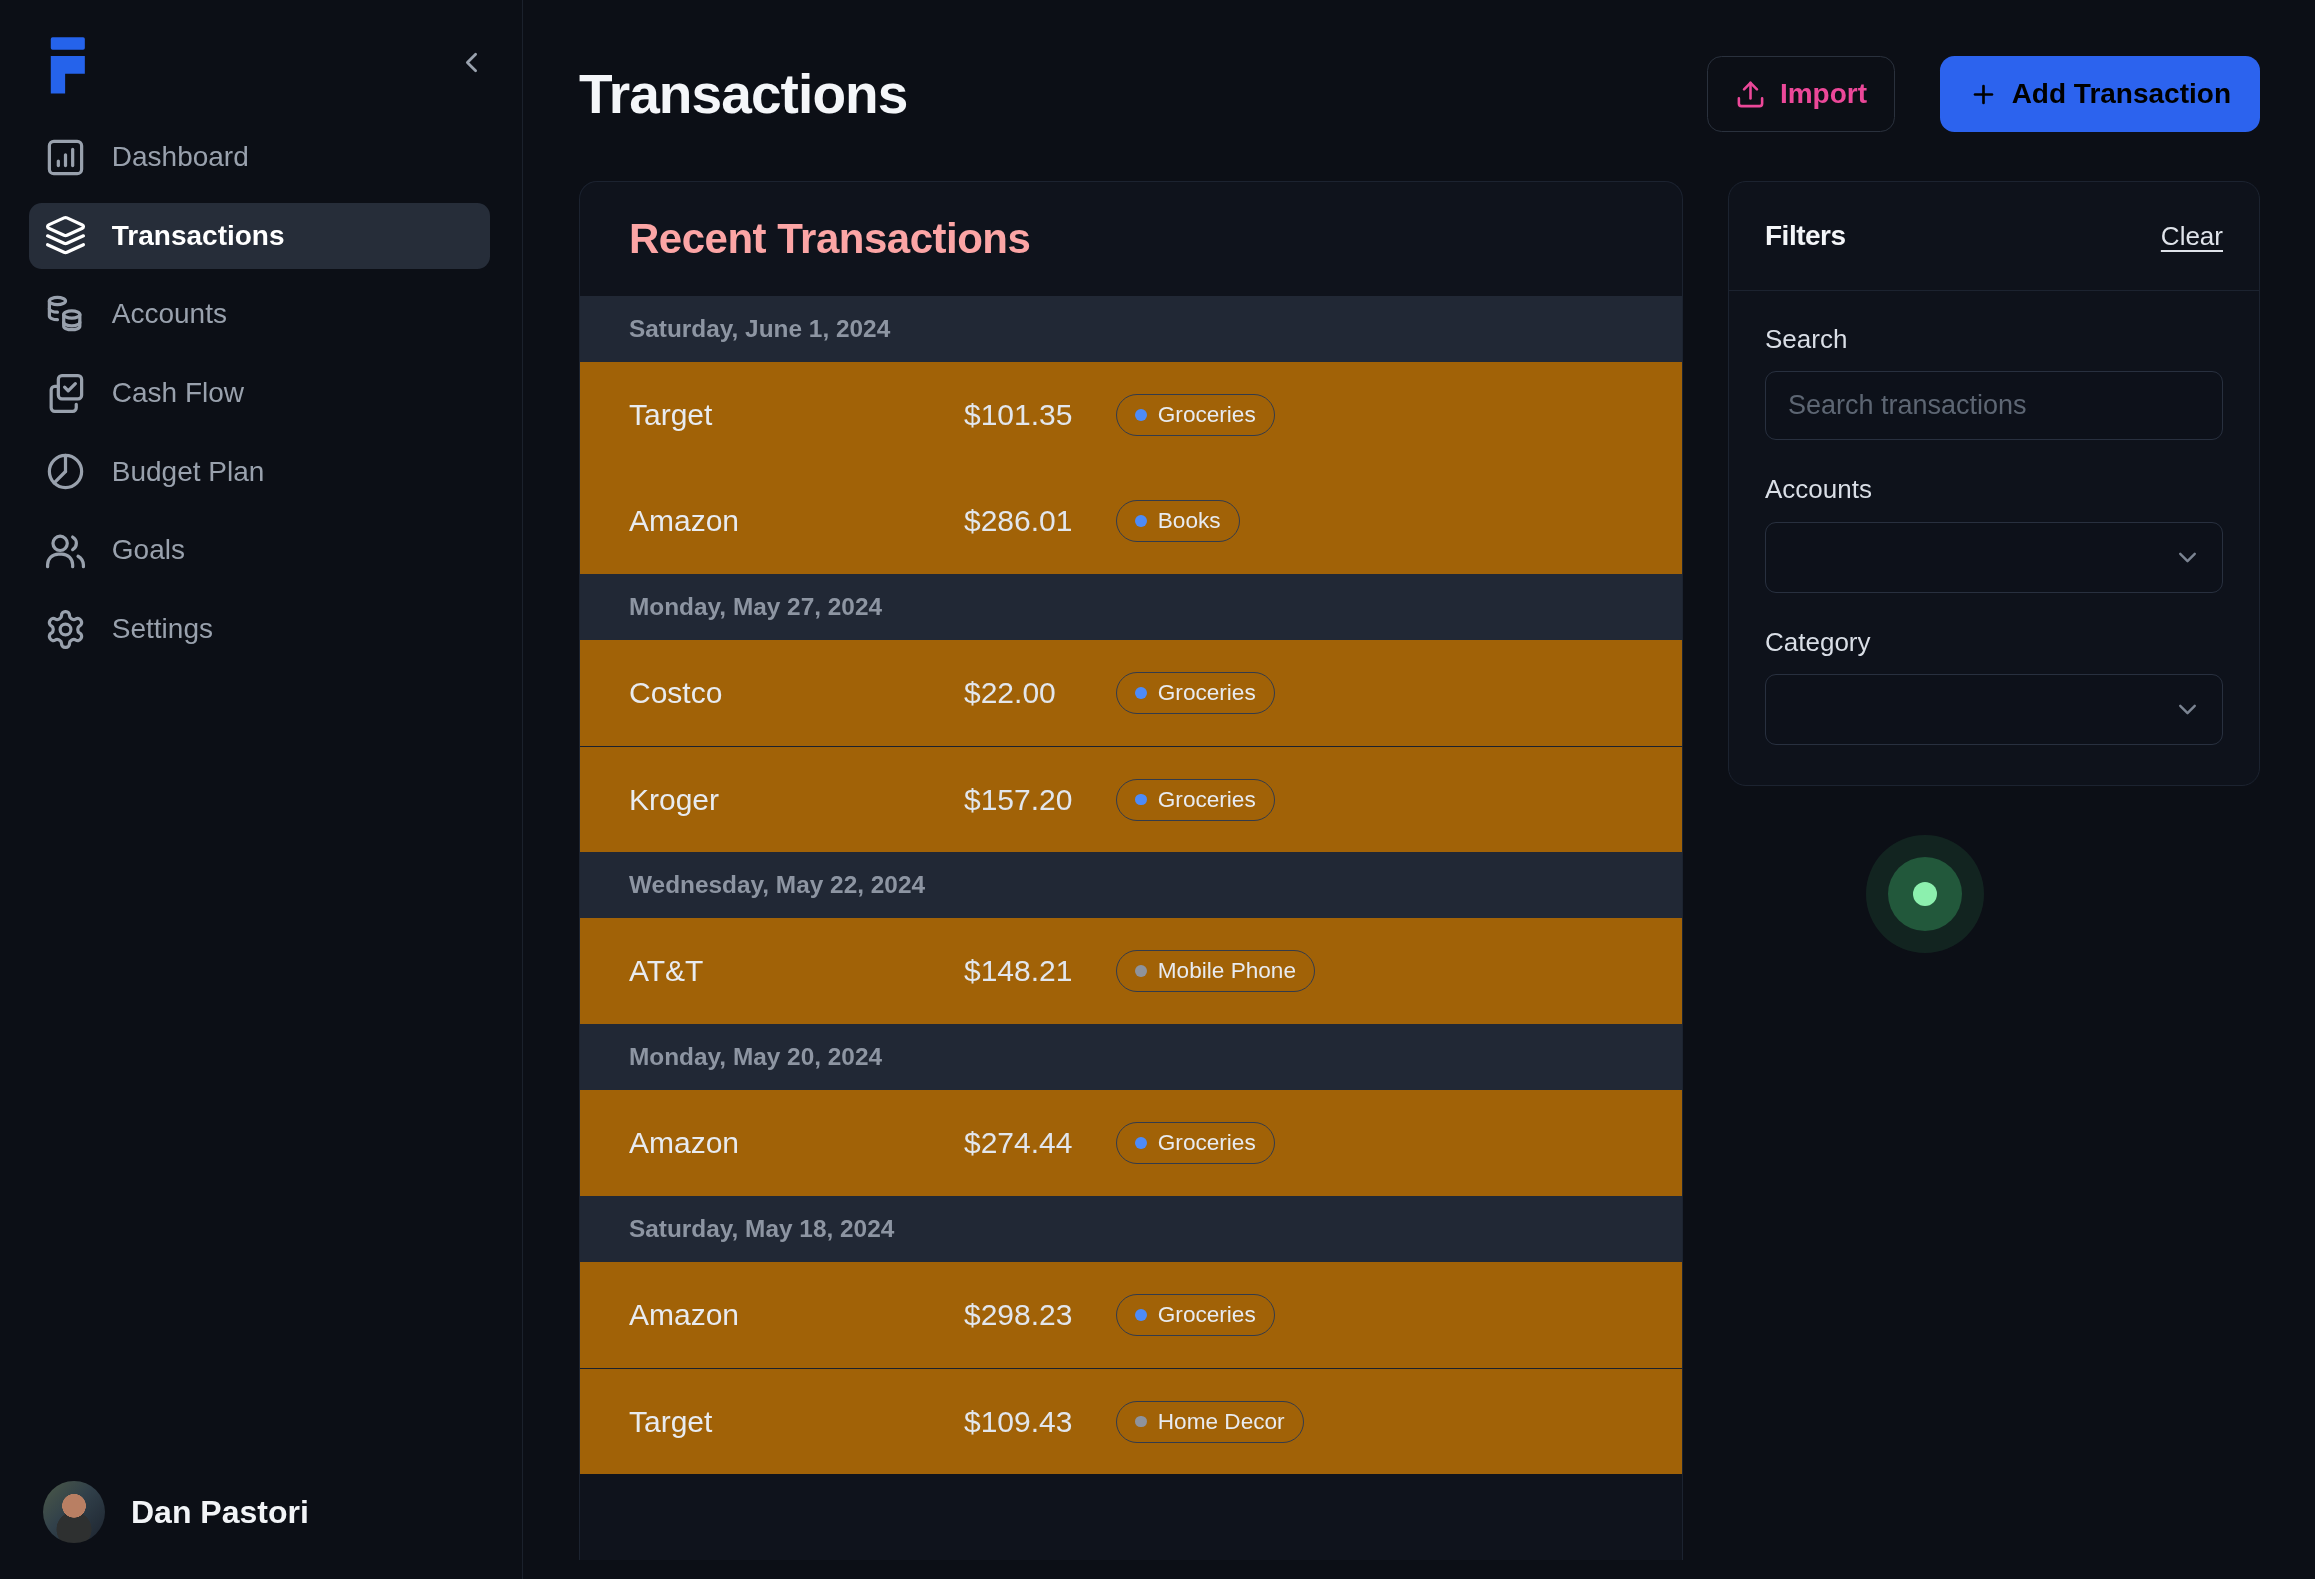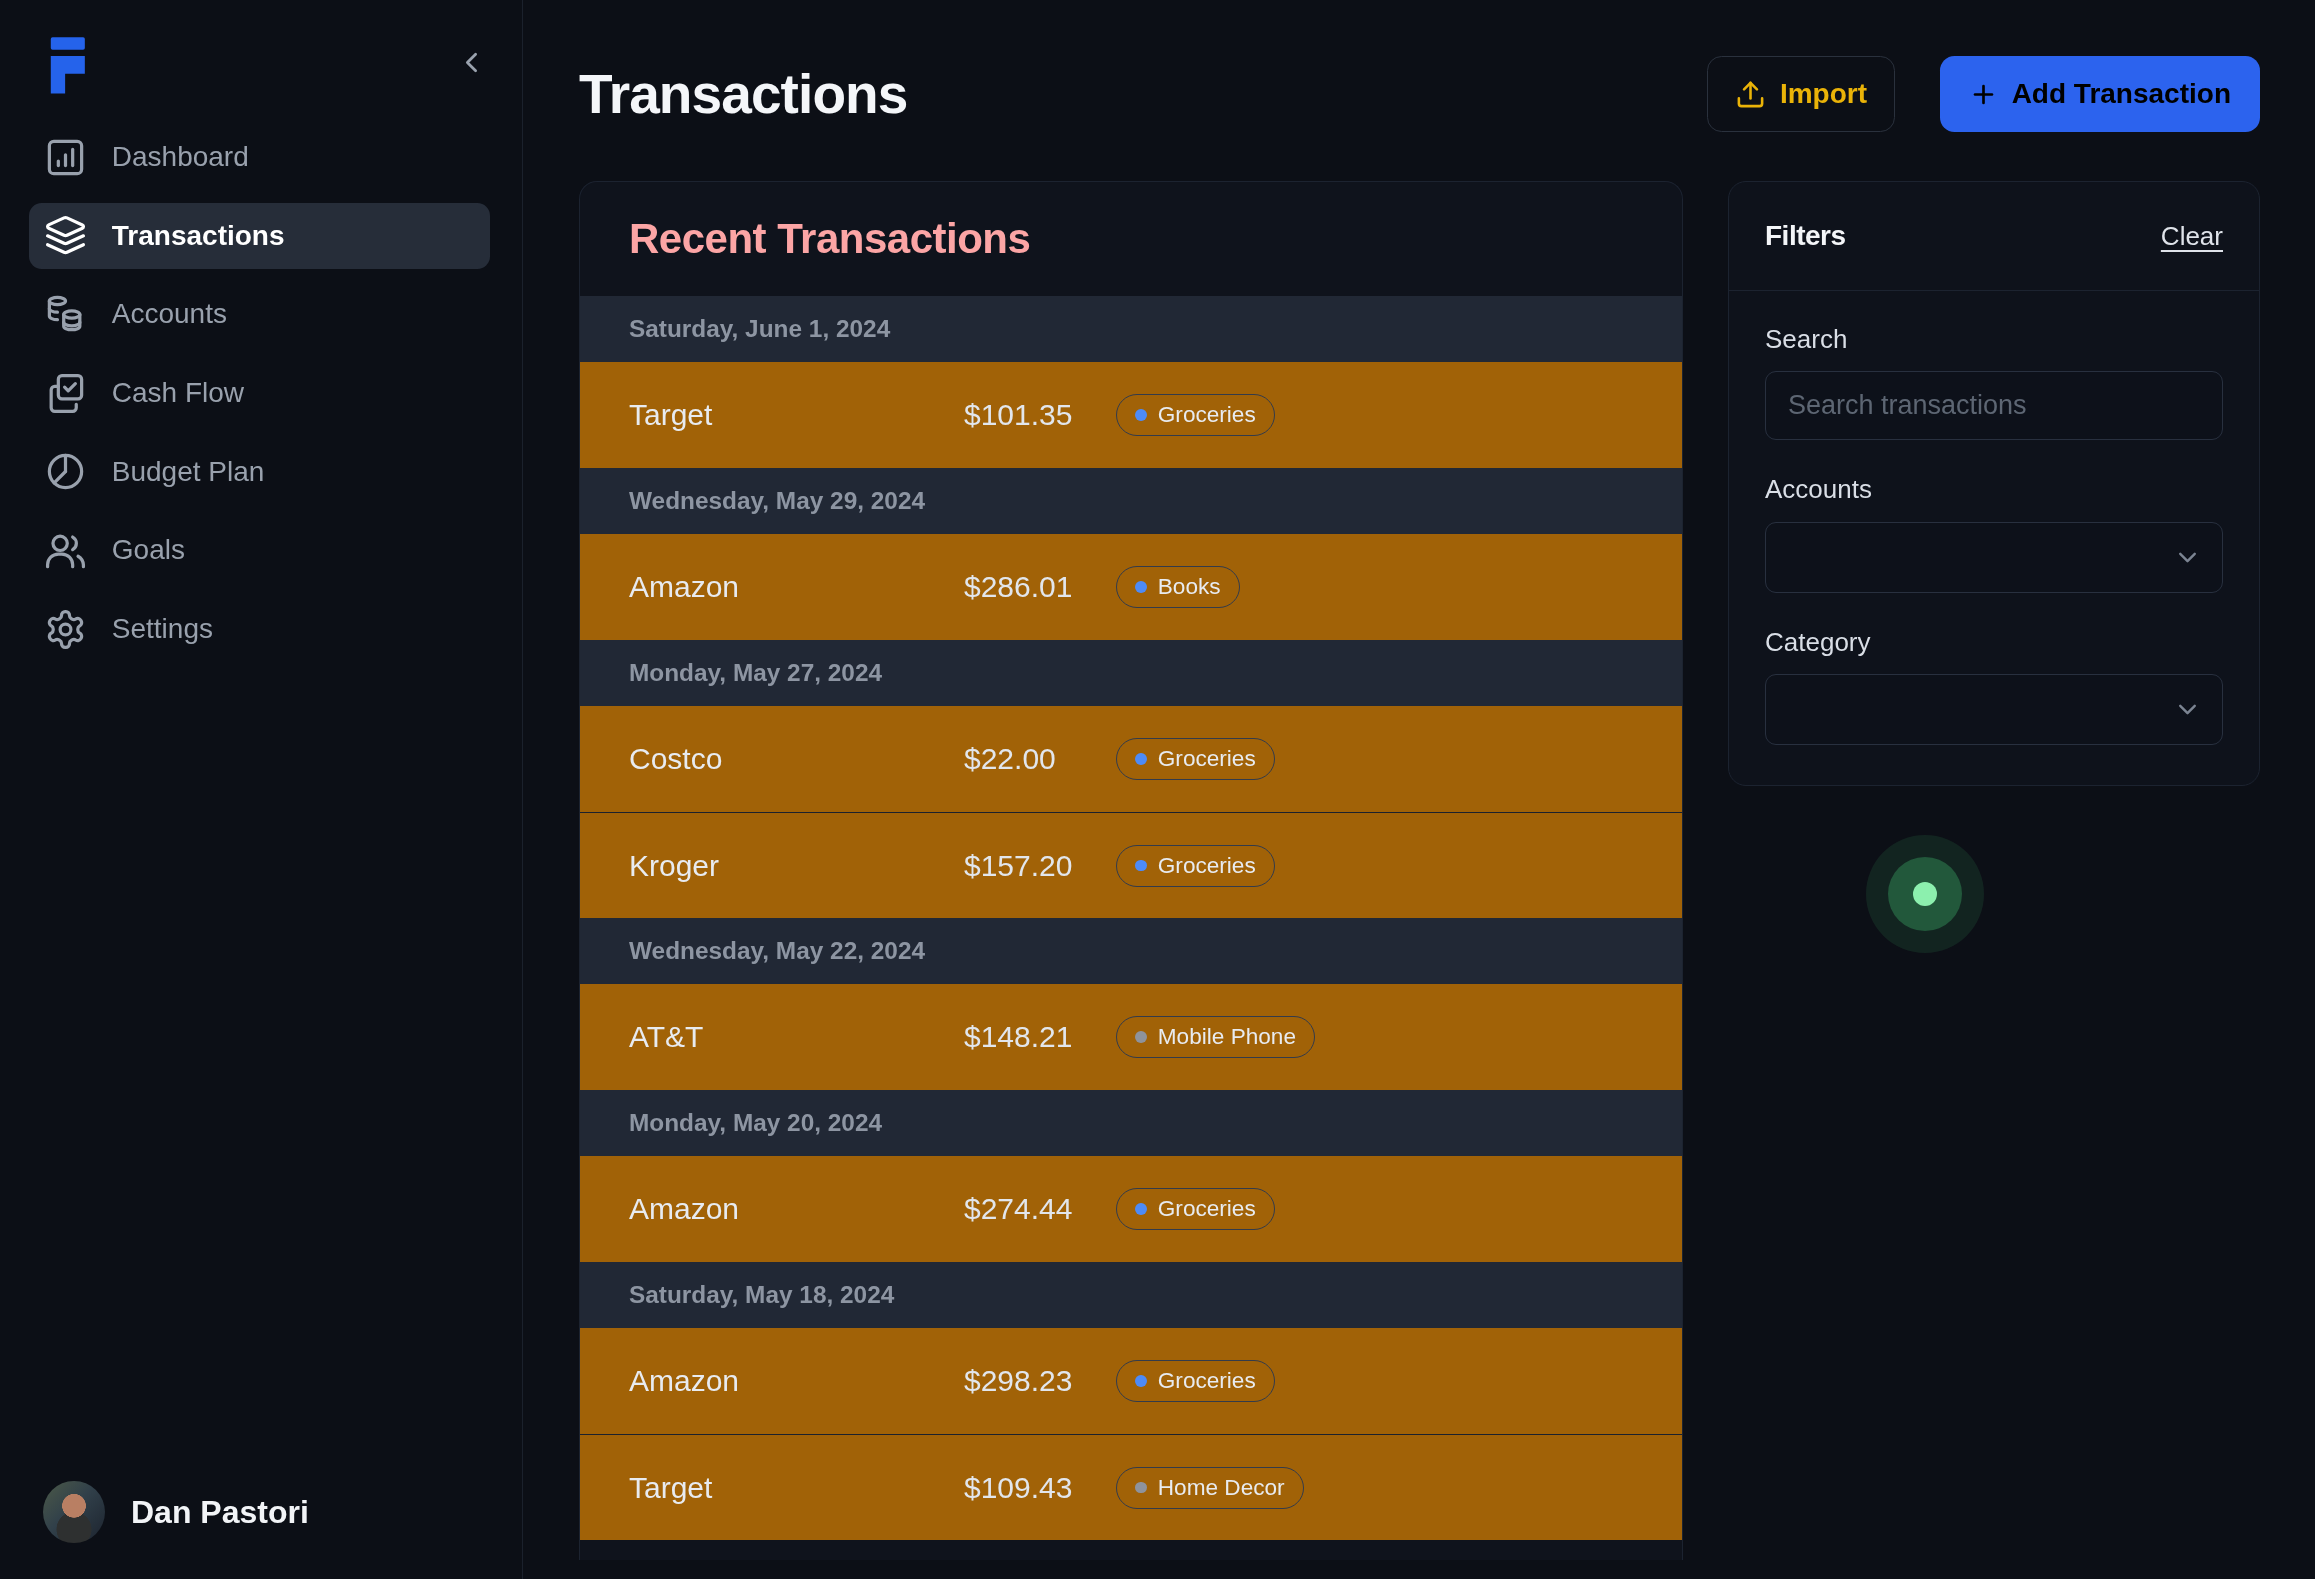--- a/index.html
+++ b/index.html
@@ -63,21 +63,21 @@
   .page-title { font-size:55px; font-weight:700; letter-spacing:-0.9px; color:#f4f6f9; }
   .header-actions { display:flex; gap:20px; }
   .btn {
     display:inline-flex; align-items:center; gap:13.6px;
     height:76px; border-radius:14.5px; cursor:pointer;
     font-size:28px; font-weight:600;
     font-family:"Liberation Sans","DejaVu Sans",sans-serif;
   }
   .btn-import {
     padding:8px 27px;
-    background:transparent; border:0.9px solid #2a313d; color:#eab308;
+    background:transparent; border:0.9px solid #2a313d; color:#ec4899;
   }
   .btn-add {
     padding:0 29px;
     background:#2c63ee; border:none; color:#000000;margin-left:25px;
   }
 
   .content { display:flex; margin-top:49px; align-items:flex-start; }
 
   
   .txn-card {
@@ -306,23 +306,20 @@
     <span class="amount">$101.35</span>
     <span class="badge">
       <span class="dot" style="background: rgb(77, 139, 248);"></span>
       <span class="cat-label">Groceries</span>
     </span>
   </div>
 </div>
   </section>
 
   <section>
-    <div class="date-band">
-      <span class="date-text">Wednesday, May 29, 2024</span>
-    </div>
     <div class="rows">
   <div class="txn-row">
     <span class="merchant">Amazon</span>
     <span class="amount">$286.01</span>
     <span class="badge">
       <span class="dot" style="background: rgb(77, 139, 248);"></span>
       <span class="cat-label">Books</span>
     </span>
   </div>
 </div>

